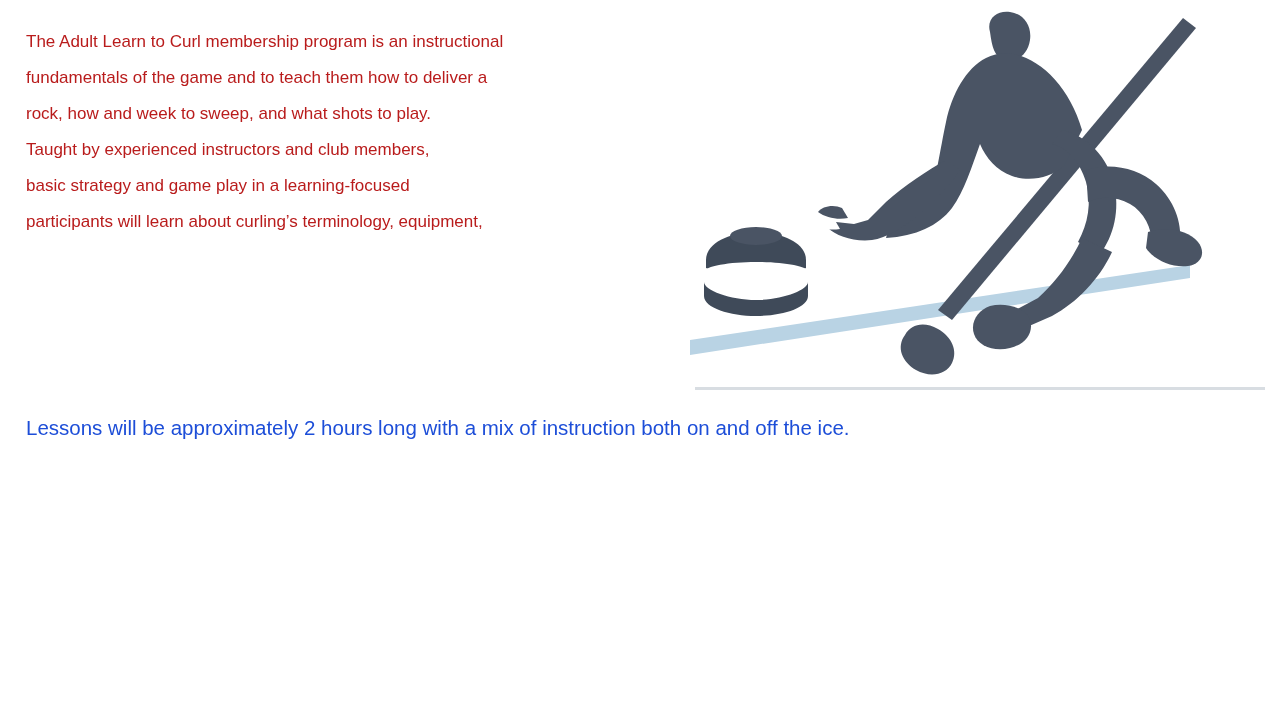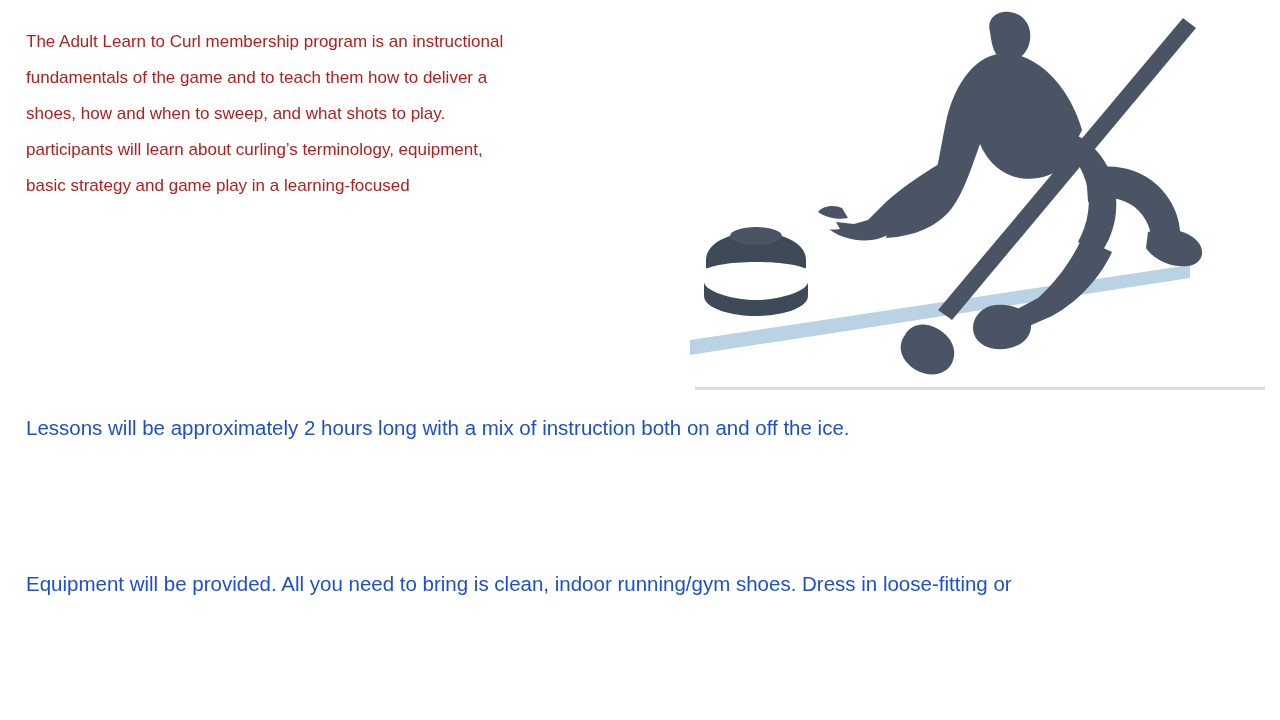--- a/index.html
+++ b/index.html
@@ -64,23 +64,24 @@
   }
 </style>
 </head>
 <body>
 
 <div class="page">
 
   <div class="top-block">
     <div class="intro-line">The Adult Learn to Curl membership program is an instructional</div>
     <div class="intro-line">fundamentals of the game and to teach them how to deliver a</div>
-    <div class="intro-line">shoes, how and when to sweep, and what shots to play.</div>
+    <div class="intro-line">rock, how and week to sweep, and what shots to play.</div>
+    <div class="intro-line">Taught by experienced instructors and club members,</div>
+    <div class="intro-line">basic strategy and game play in a learning-focused</div>
     <div class="intro-line">participants will learn about curling’s terminology, equipment,</div>
-    <div class="intro-line">basic strategy and game play in a learning-focused</div>
   </div>
 
   <div class="illustration">
     <svg viewBox="0 0 580 385" xmlns="http://www.w3.org/2000/svg" aria-hidden="true">
 
       <path d="M0 330 L500 255 L500 268 L0 345 Z" fill="#b9d3e4"></path>
 
       <rect x="5" y="377" width="570" height="3" fill="#d8dde2"></rect>
 
       <g>
@@ -116,16 +117,15 @@
         <path d="M300 296 C288 300 280 312 284 324 C288 336 304 342 320 338 C336 334 344 322 340 310 C336 298 316 292 300 296 Z"></path>
       </g>
     </svg>
   </div>
 
   <div class="para-block p1">
     <div class="para-line">Lessons will be approximately 2 hours long with a mix of instruction both on and off the ice.</div>
   </div>
 
   <div class="para-block p2">
-    <div class="para-line">Equipment will be provided. All you need to bring is clean, indoor running/gym shoes. Dress in loose-fitting or</div>
   </div>
 
 </div>
 
 </body></html>

